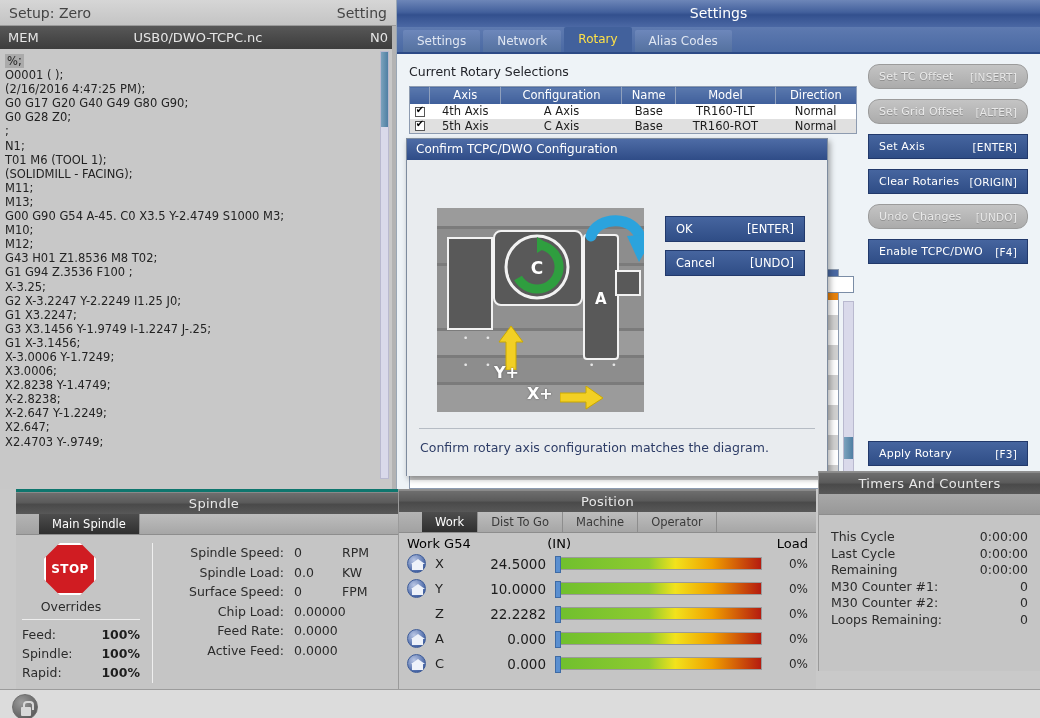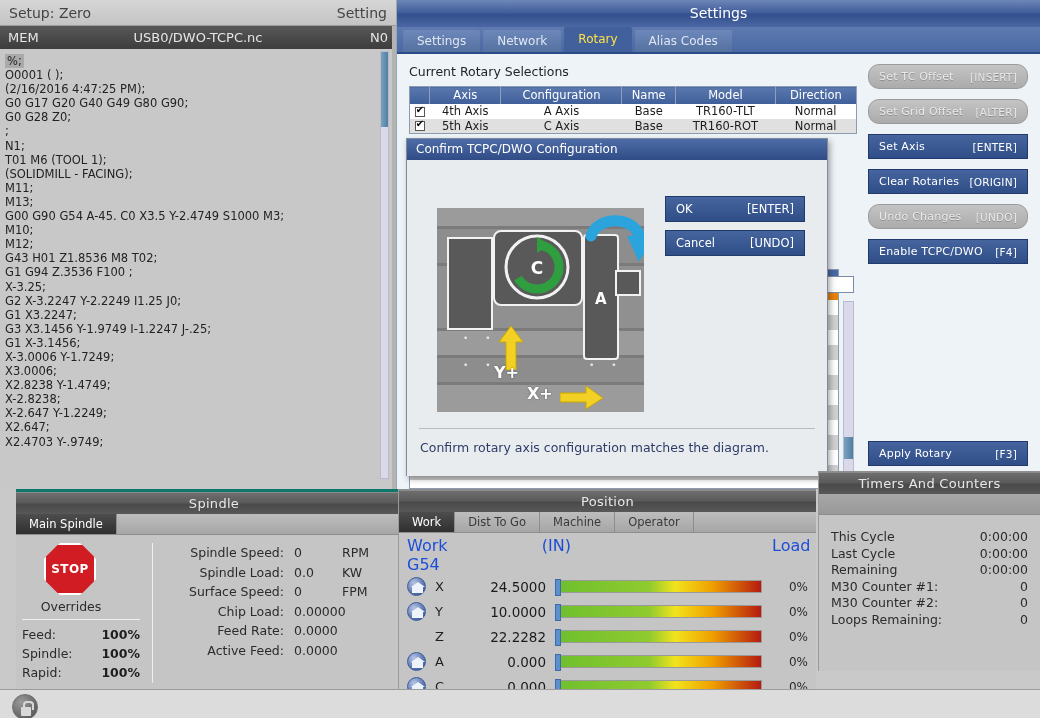--- a/index.html
+++ b/index.html
@@ -30,20 +30,21 @@
   }
   .tabrow .tab {
     font-size: 11.5px; color: #3a3a3a;
     padding: 0 13px; line-height: 21px;
     border-right: 1px solid #8d8d8d;
     background: linear-gradient(to bottom,#bdbdbd,#a6a6a6);
   }
   .tabrow .tab.active {
     background: linear-gradient(to bottom,#4d4d4d,#2f2f2f);
     color: #ffffff;
+    margin-left: 23px;
   }
   .tabrow .tab.filler { flex: 1; border-right: none; }
 
   
   #setupbar {
     position: absolute; left: 0; top: 0; width: 396px; height: 26px;
     background: linear-gradient(to bottom,#d6d6d6,#c4c4c4);
     border-bottom: 1px solid #9a9a9a;
     display: flex; align-items: center; justify-content: space-between;
     padding: 0 9px;
@@ -209,21 +210,21 @@
   #dialog .dlgbar {
     height: 21px;
     background: linear-gradient(to bottom,#4e6ca6,#2f4c87);
     color: #fff; font-size: 12px; line-height: 21px; padding-left: 9px;
   }
   #dialog .dlgbody { position: relative; height: 316px; background: #e9ecef; padding: 12px; }
   #dialog .diagram {
     position: absolute; left: 30px; top: 48px; width: 207px; height: 204px;
     background: #8a8a8a; overflow: hidden;
   }
-  #dialog .dlgbtns { position: absolute; left: 258px; top: 36px; width: 140px; }
+  #dialog .dlgbtns { position: absolute; left: 258px; top: 56px; width: 140px; }
   #dialog .dlgbtn {
     height: 26px; margin-bottom: 8px;
     background: linear-gradient(to bottom,#46659f,#2f4d86);
     color: #fff; border: 1px solid #22396b;
     display: flex; align-items: center; justify-content: space-between;
     padding: 0 10px; font-size: 11.5px;
   }
   #dialog .divider {
     position: absolute; left: 12px; right: 12px; top: 268px;
     height: 1px; background: #b6bcc4;
@@ -276,21 +277,21 @@
   .loadbar .marker {
     position: absolute; left: -2px; top: -2px; width: 6px; height: 17px;
     background: #5a8fd0; border: 1px solid #3e6ba5;
   }
 
   #positionpanel {
     position: absolute; left: 398px; top: 489px; width: 418px; height: 200px;
     background: #c5c5c5; border-top: 1px solid #8f8f8f;
     border-left: 1px solid #9a9a9a;
   }
-  .poshdr { display: flex; font-size: 16px; color: #1d4ed8; padding: 3px 8px 0 8px; }
+  .poshdr { display: flex; font-size: 13px; color: #000000; padding: 3px 8px 0 8px; }
   .poshdr .a { width: 72px; }
   .poshdr .b { width: 92px; text-align: right; }
   .poshdr .c { flex: 1; }
   .poshdr .d { width: 36px; text-align: right; }
   .posrow { display: flex; align-items: center; height: 25px; padding: 0 8px; }
   .home-icon {
     width: 19px; height: 19px; border-radius: 50%;
     background: radial-gradient(circle at 35% 30%,#b9c6e4,#4a68a8 70%,#2f4a86);
     position: relative; flex: none;
     border: 1px solid #3d5c99;

